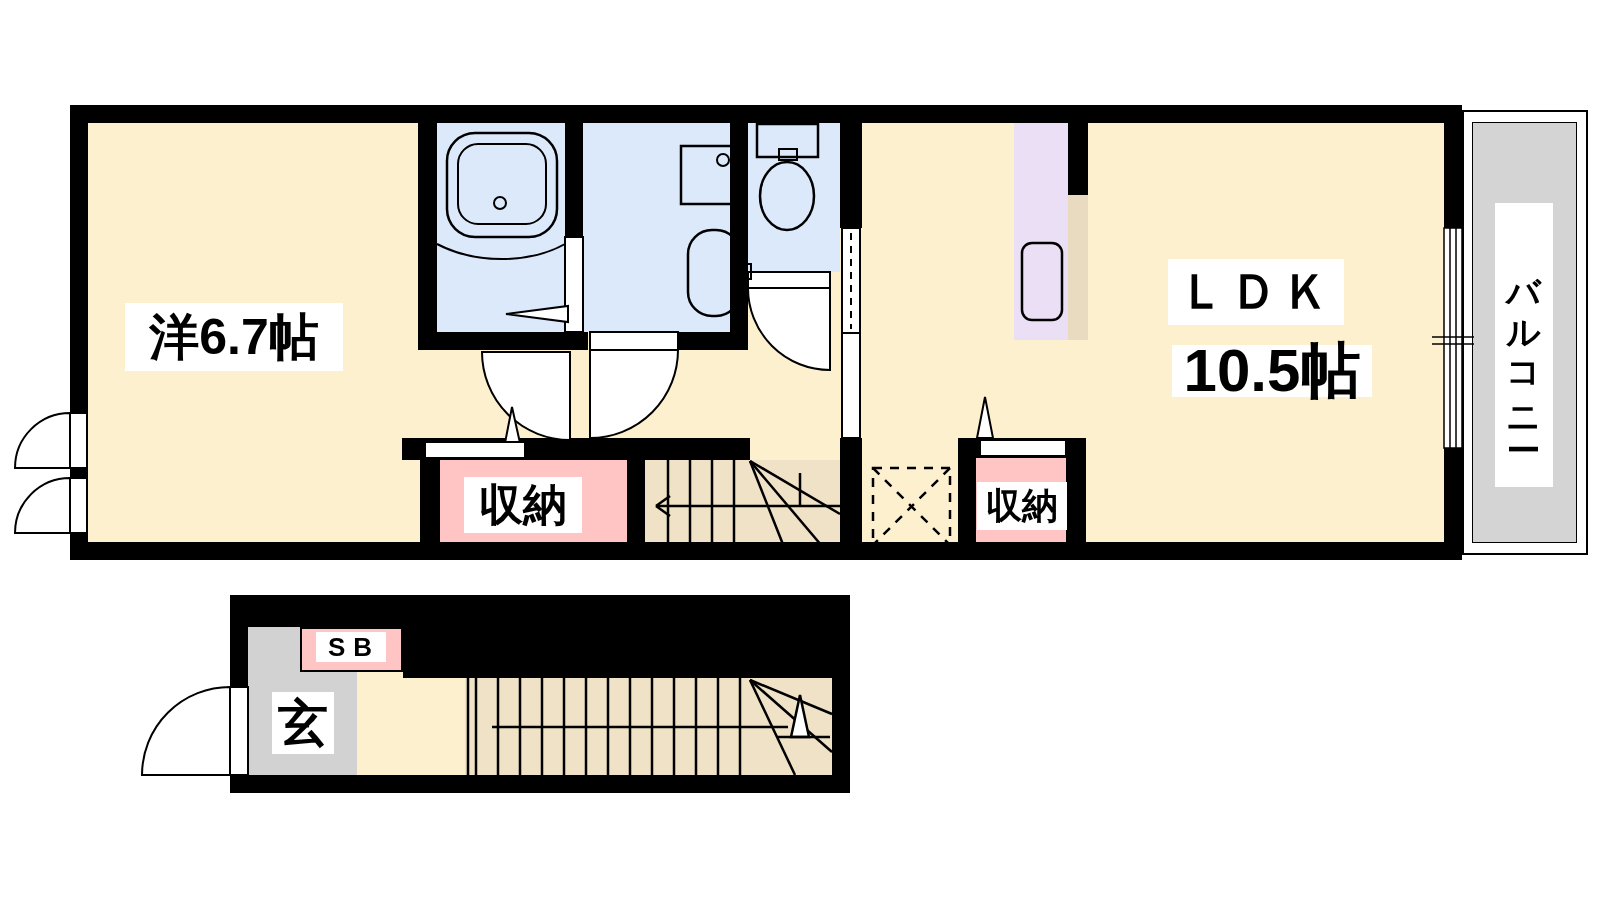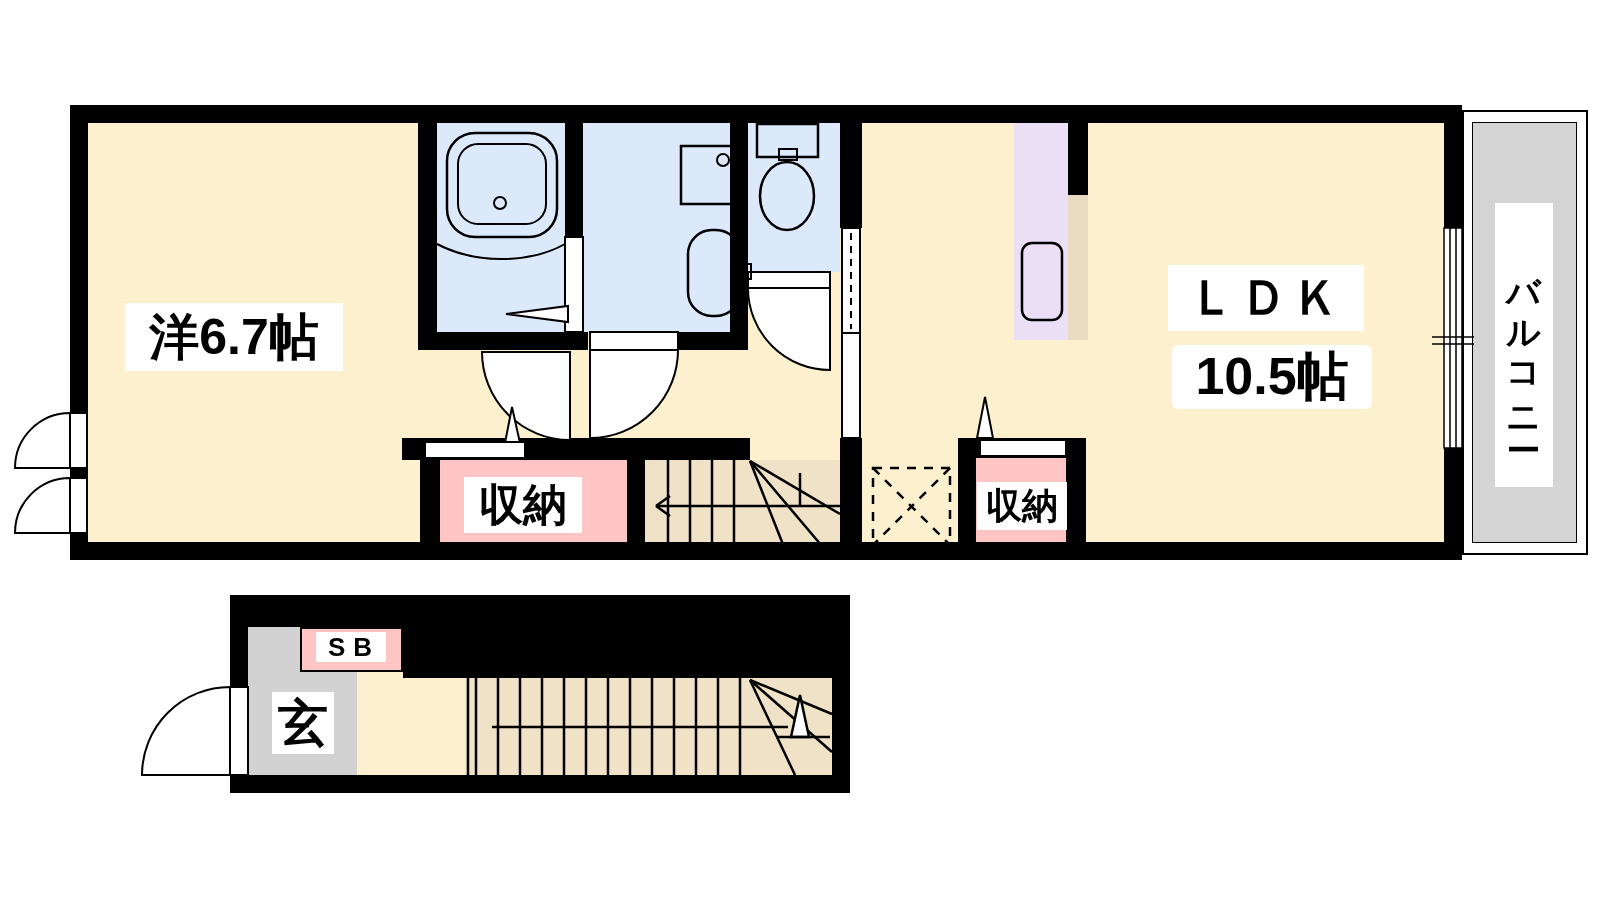--- a/index.html
+++ b/index.html
@@ -192,23 +192,23 @@
       <line x1="750" y1="680" x2="832" y2="714"></line>
       <line x1="750" y1="680" x2="832" y2="752"></line>
       <line x1="750" y1="680" x2="795" y2="775"></line>
       <path d="M800,695 L791,737 L809,737 Z" fill="#fff"></path>
       <line x1="777" y1="737" x2="830" y2="737"></line>
     </g>
   </svg>
 
   <div class="lbl" style="left:125px;top:303px;width:218px;height:68px;font-size:50px;">洋6.7帖</div>
 
-  <div class="lbl" style="left:1168px;top:265px;width:196px;height:66px;font-size:48px;letter-spacing:4px;">ＬＤＫ</div>
-
-  <div class="lbl" style="left:1172px;top:345px;width:200px;height:64px;font-size:52px;border-radius:7px;">10.5帖</div>
+  <div class="lbl" style="left:1168px;top:259px;width:176px;height:66px;font-size:48px;letter-spacing:4px;">ＬＤＫ</div>
+
+  <div class="lbl" style="left:1172px;top:345px;width:200px;height:52px;font-size:60px;">10.5帖</div>
 
   <div class="lbl" style="left:464px;top:477px;width:118px;height:56px;font-size:44px;">収納</div>
 
   <div class="lbl" style="left:977px;top:482px;width:90px;height:48px;font-size:36px;">収納</div>
 
   <div class="lbl vert" style="left:1495px;top:203px;width:58px;height:284px;font-size:34px;">バルコニー</div>
 
   <div class="lbl" style="left:272px;top:692px;width:62px;height:62px;font-size:50px;">玄</div>
 
   <div class="lbl" style="left:316px;top:632px;width:70px;height:30px;font-size:26px;letter-spacing:8px;padding-left:6px;box-sizing:border-box;">SB</div>

